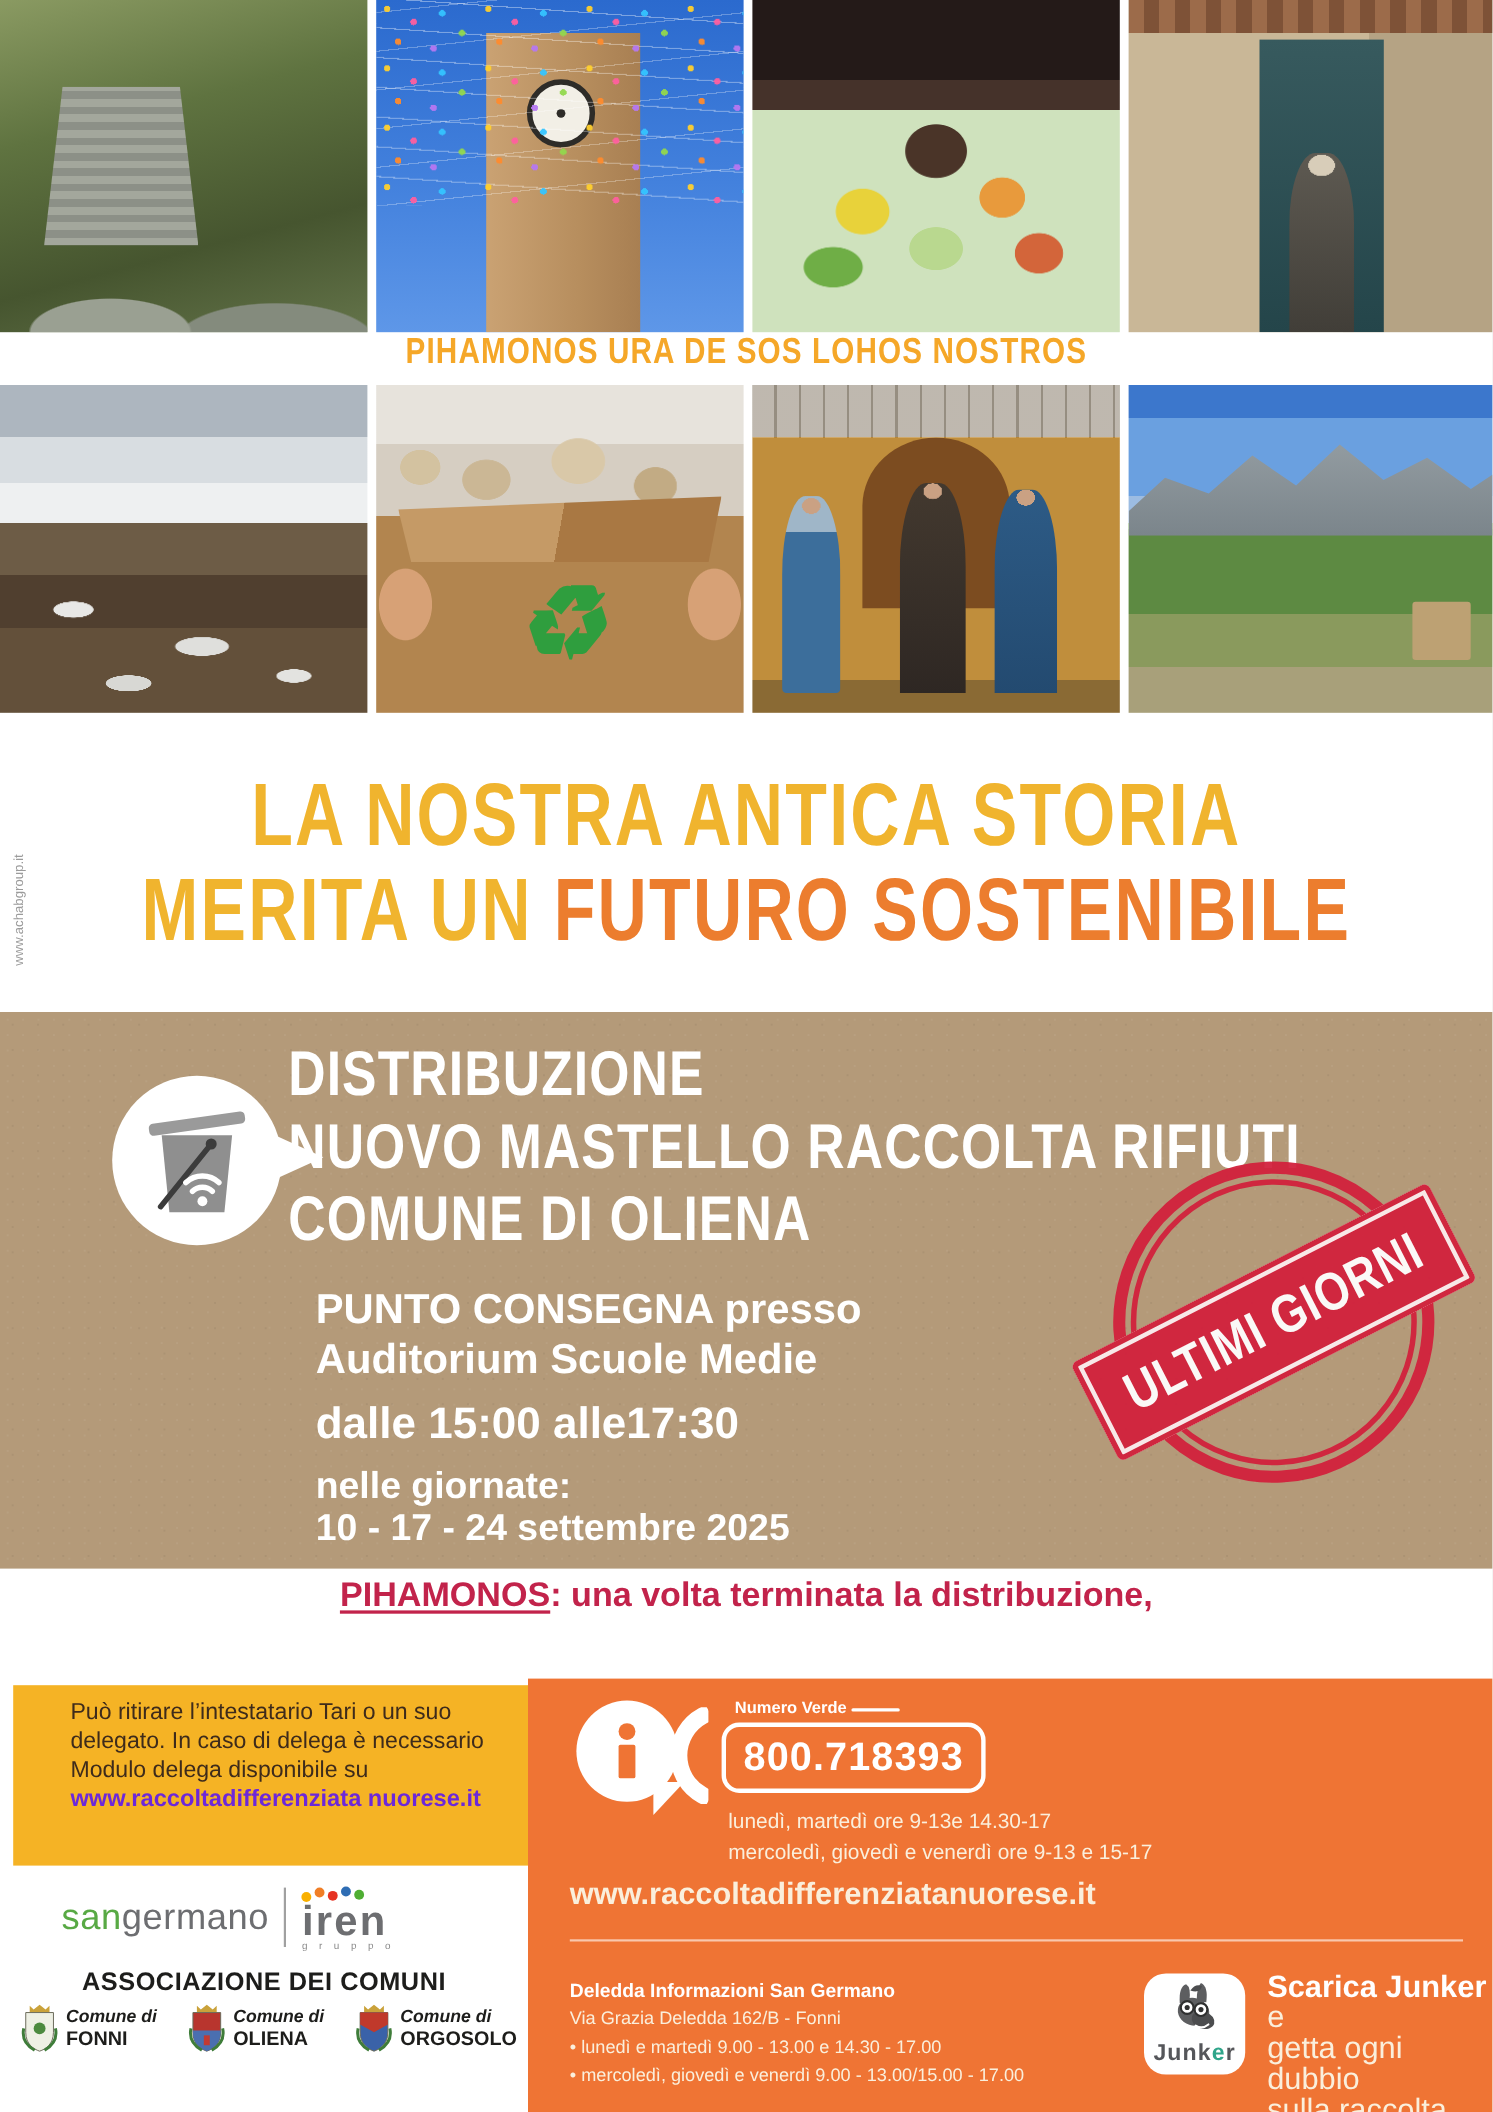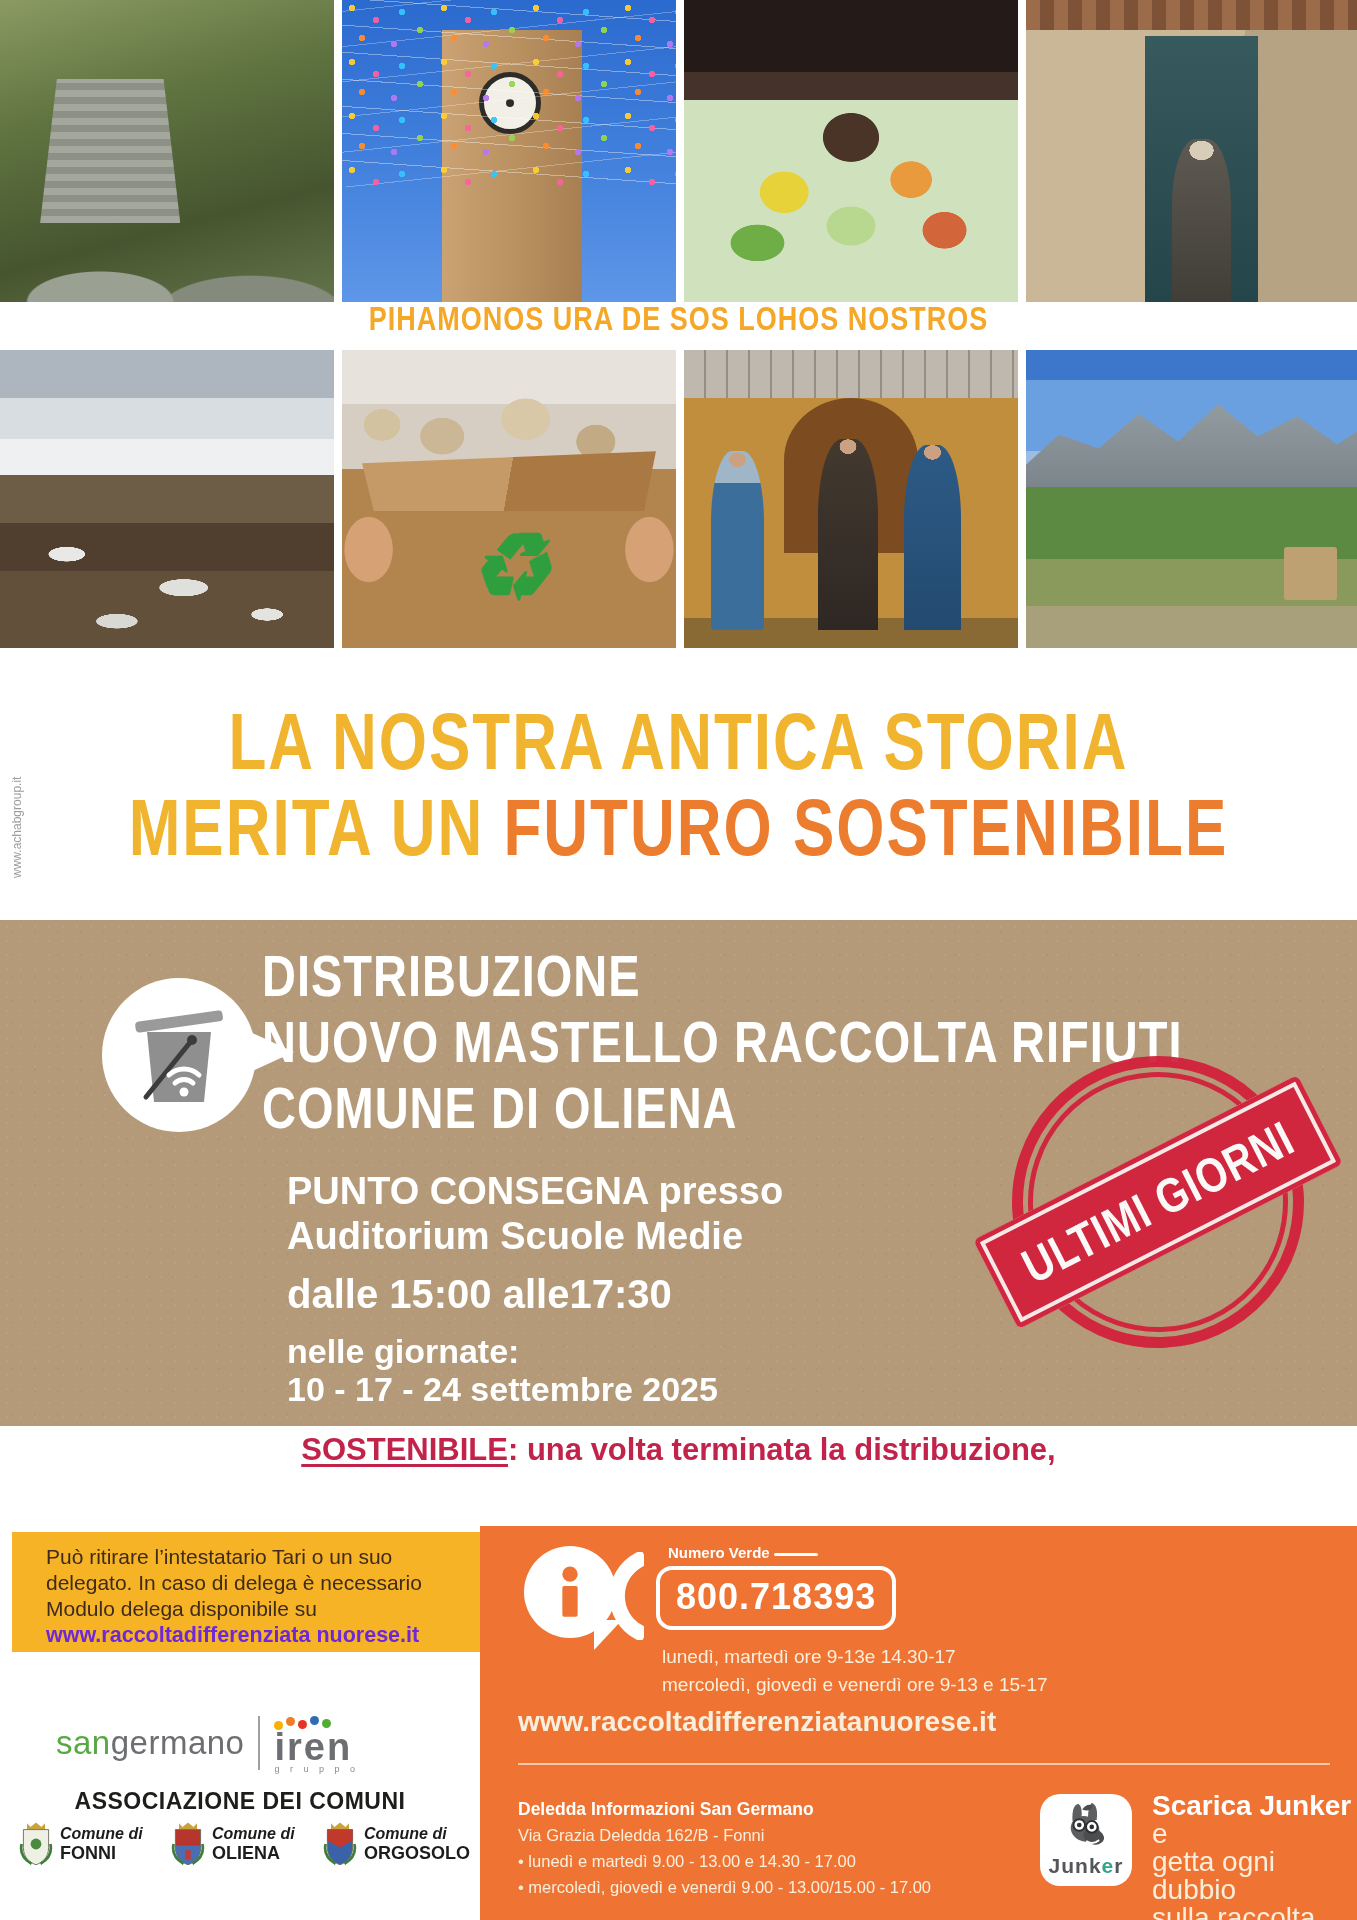--- a/index.html
+++ b/index.html
@@ -58,21 +58,21 @@
   .stamp{left:1012px;top:1056px;width:292px;height:292px;opacity:.94;transform:rotate(-3deg);}
   .stamp:before{content:"";position:absolute;inset:0;border:11px solid var(--stampRed,#D2203C);border-radius:50%;}
   .stamp:after{content:"";position:absolute;inset:16px;border:5px solid var(--stampRed,#D2203C);border-radius:50%;}
   .banner{position:absolute;left:-36px;top:96px;width:364px;height:100px;background:var(--stampRed,#D2203C);transform:rotate(-24deg);border-radius:6px;box-shadow:inset 0 0 0 5px var(--stampRed,#D2203C),inset 0 0 0 9px rgba(255,255,255,.92);display:flex;align-items:center;justify-content:center;z-index:2;}
   .banner span{font-size:40px;color:#fff;}
   
   .attn{width:100%;text-align:center;font-weight:bold;font-size:31px;color:var(--attnRed,#C2234B);}
   .attn u{text-decoration:underline;text-underline-offset:4px;text-decoration-thickness:3px;}
   
   .panel{left:480px;top:1526px;width:877px;height:394px;background:var(--panelOrange,#EF7434);}
-  .ybox{left:12px;top:1532px;width:468px;height:120px;background:var(--boxYellow,#F5B325);color:var(--textDark,#3E2B1B);font-size:21px;line-height:26px;padding:12px 0 0 34px;box-sizing:border-box;}
+  .ybox{left:12px;top:1532px;width:468px;height:164px;background:var(--boxYellow,#F5B325);color:var(--textDark,#3E2B1B);font-size:21px;line-height:26px;padding:12px 0 0 52px;box-sizing:border-box;}
   .ybox .bold{font-weight:bold;color:#6d28d9;font-size:21.5px;}
   .cream{color:var(--cream,#FAEFDC);}
   .nvbox{left:656px;top:1566px;border:4px solid #fff;border-radius:16px;padding:6px 16px 8px;font-size:36px;font-weight:bold;color:#fff;letter-spacing:1px;}
   .ibubble{left:524px;top:1546px;width:92px;height:92px;background:#fff;border-radius:50%;display:flex;align-items:center;justify-content:center;}
   .itail{left:594px;top:1620px;width:0;height:0;border-top:30px solid #fff;border-right:28px solid transparent;}
   .divider{left:518px;top:1763px;width:812px;height:2px;background:rgba(255,255,255,.6);}
   .office{left:518px;top:1796px;font-size:16.5px;line-height:26px;color:var(--cream,#FAEFDC);}
   .office .b{font-weight:bold;color:#fff;font-size:17.5px;}
   .jicon{left:1040px;top:1794px;width:92px;height:92px;background:#fff;border-radius:20px;text-align:center;}
   .jword{font-size:21px;font-weight:bold;color:#55565a;letter-spacing:1px;line-height:20px;}
@@ -168,21 +168,21 @@
   <div class="abs kbold" style="top:1272px;font-size:40px">dalle 15:00 alle17:30</div>
   <div class="abs kbold" style="top:1332px;font-size:34px">nelle giornate:</div>
   <div class="abs kbold" style="top:1370px;font-size:34px">10 - 17 - 24 settembre 2025</div>
 
   <div class="abs stamp">
     <div class="banner">
         <span class="cnd">ULTIMI GIORNI</span>
       </div>
   </div>
 
-  <div class="abs attn" style="top:1432px"><u>SOSTENIBILE</u><span>: una volta terminata la distribuzione,</span></div>
+  <div class="abs attn" style="top:1432px"><u>PIHAMONOS</u><span>: una volta terminata la distribuzione,</span></div>
 
   <div class="abs panel"></div>
 
   <div class="abs ybox">
     <div>Può ritirare l’intestatario Tari o un suo</div>
     <div>delegato. In caso di delega è necessario</div>
     <div>Modulo delega disponibile su</div>
     <div class="bold">www.raccoltadifferenziata nuorese.it</div>
   </div>
 

